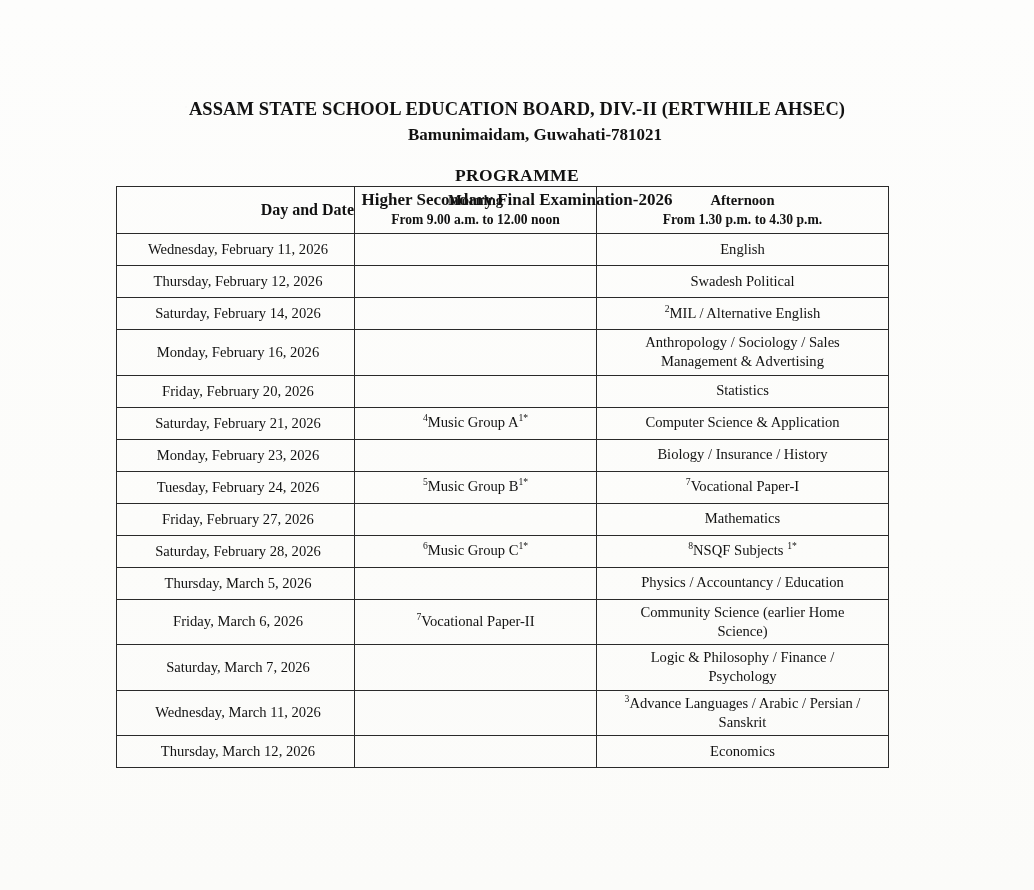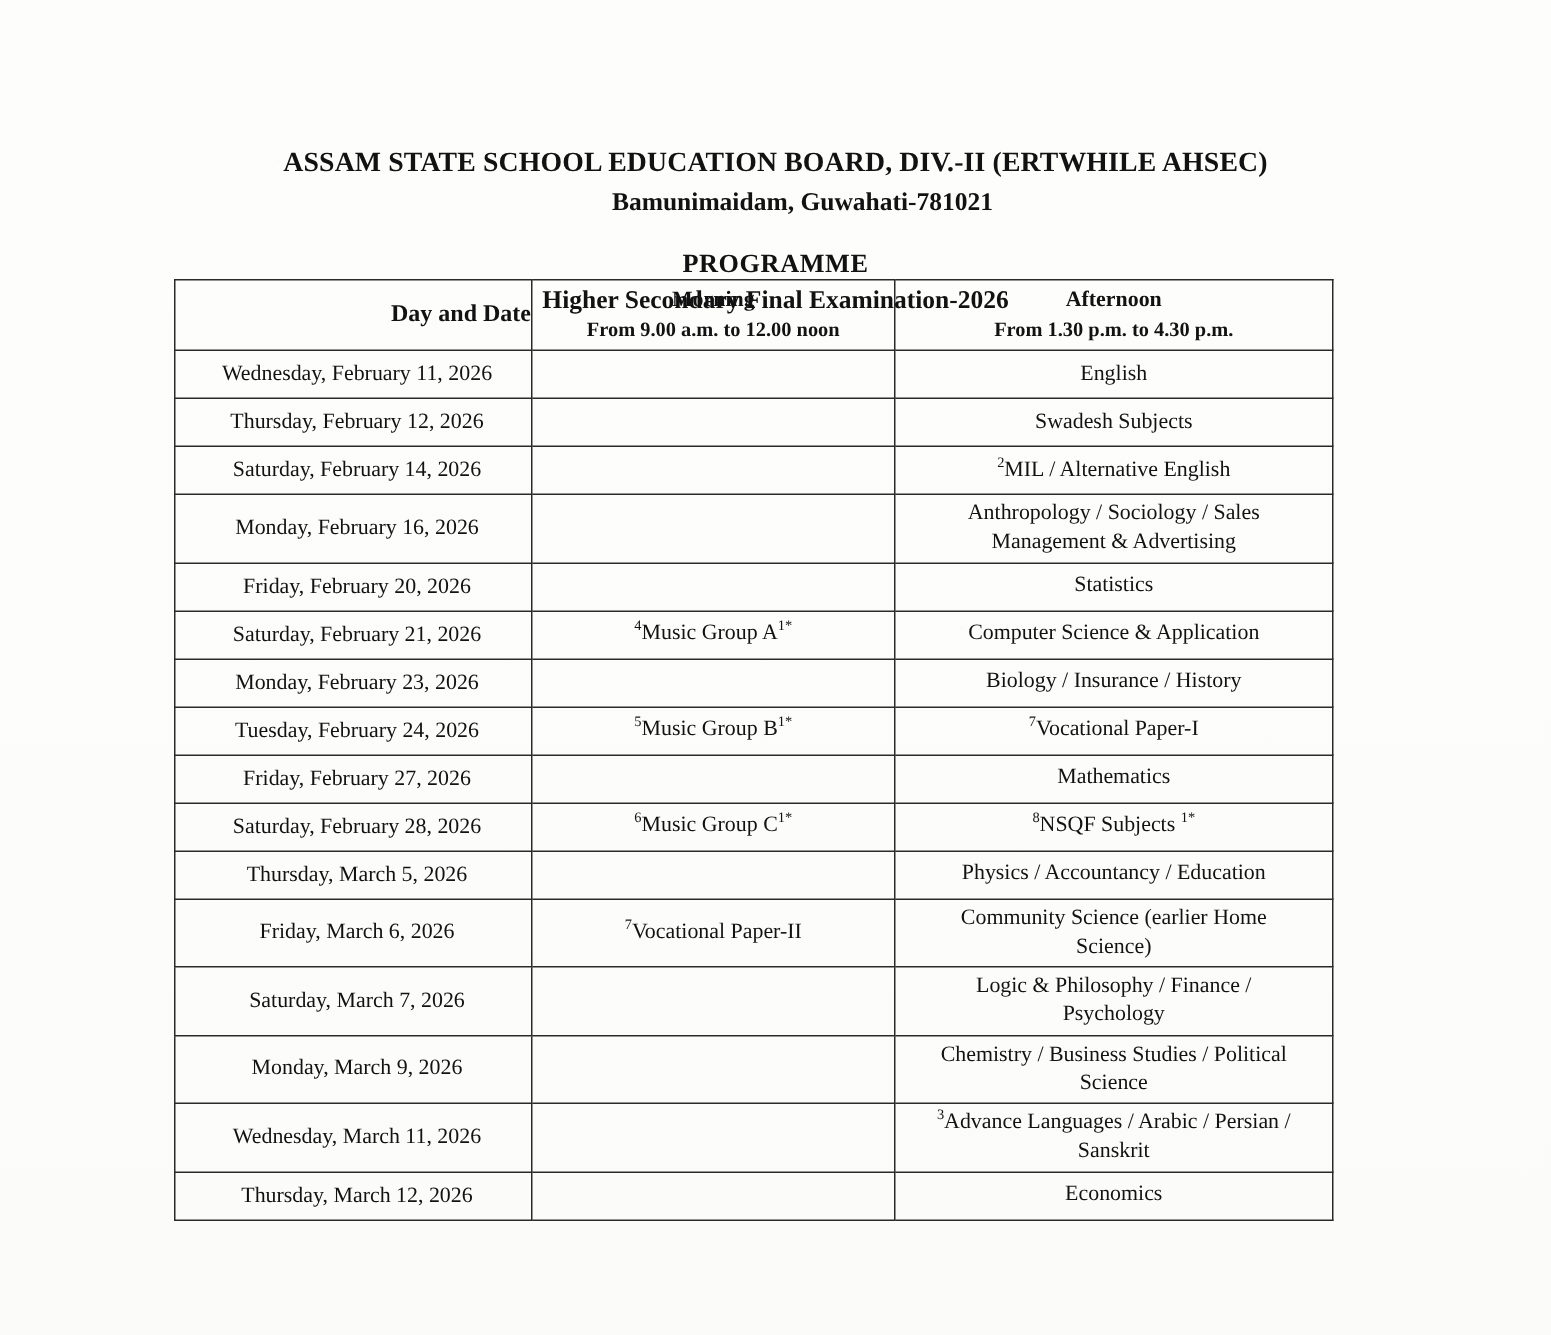--- a/index.html
+++ b/index.html
@@ -152,21 +152,21 @@
       </thead>
       <tbody id="schedule-body">
           <tr class="r1">
             <td class="day-cell">Wednesday, February 11, 2026</td>
             <td class="sess-cell"></td>
             <td class="sess-cell">English</td>
           </tr>
           <tr class="r1">
             <td class="day-cell">Thursday, February 12, 2026</td>
             <td class="sess-cell"></td>
-            <td class="sess-cell">Swadesh Subjects</td>
+            <td class="sess-cell">Swadesh Political</td>
           </tr>
           <tr class="r1">
             <td class="day-cell">Saturday, February 14, 2026</td>
             <td class="sess-cell"></td>
             <td class="sess-cell"><sup>2</sup>MIL / Alternative English</td>
           </tr>
           <tr class="r2">
             <td class="day-cell">Monday, February 16, 2026</td>
             <td class="sess-cell"></td>
             <td class="sess-cell">Anthropology / Sociology / Sales Management &amp; Advertising</td>
@@ -210,25 +210,20 @@
             <td class="day-cell">Friday, March 6, 2026</td>
             <td class="sess-cell"><sup>7</sup>Vocational Paper-II</td>
             <td class="sess-cell">Community Science (earlier Home Science)</td>
           </tr>
           <tr class="r2">
             <td class="day-cell">Saturday, March 7, 2026</td>
             <td class="sess-cell"></td>
             <td class="sess-cell">Logic &amp; Philosophy / Finance / Psychology</td>
           </tr>
           <tr class="r2">
-            <td class="day-cell">Monday, March 9, 2026</td>
-            <td class="sess-cell"></td>
-            <td class="sess-cell">Chemistry / Business Studies / Political Science</td>
-          </tr>
-          <tr class="r2">
             <td class="day-cell">Wednesday, March 11, 2026</td>
             <td class="sess-cell"></td>
             <td class="sess-cell"><sup>3</sup>Advance Languages / Arabic / Persian / Sanskrit</td>
           </tr>
           <tr class="r1">
             <td class="day-cell">Thursday, March 12, 2026</td>
             <td class="sess-cell"></td>
             <td class="sess-cell">Economics</td>
           </tr>
         </tbody>

